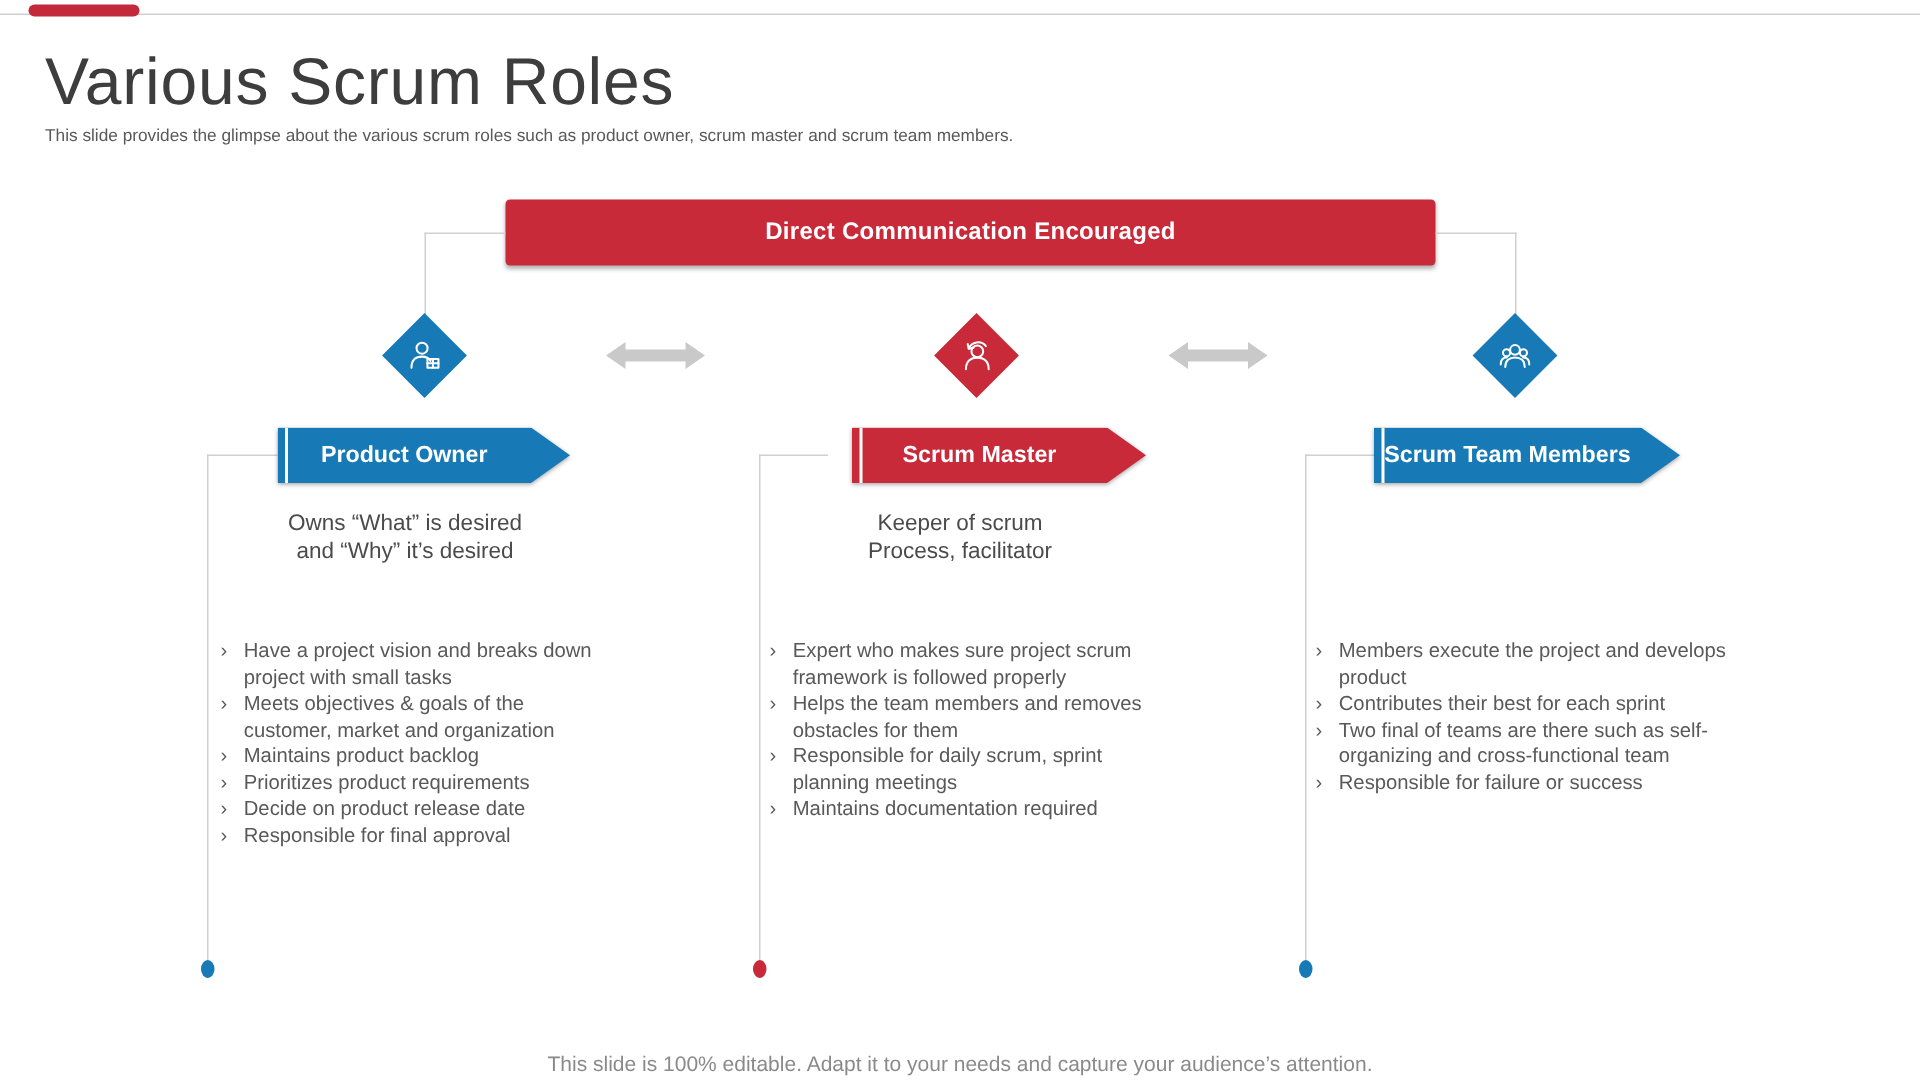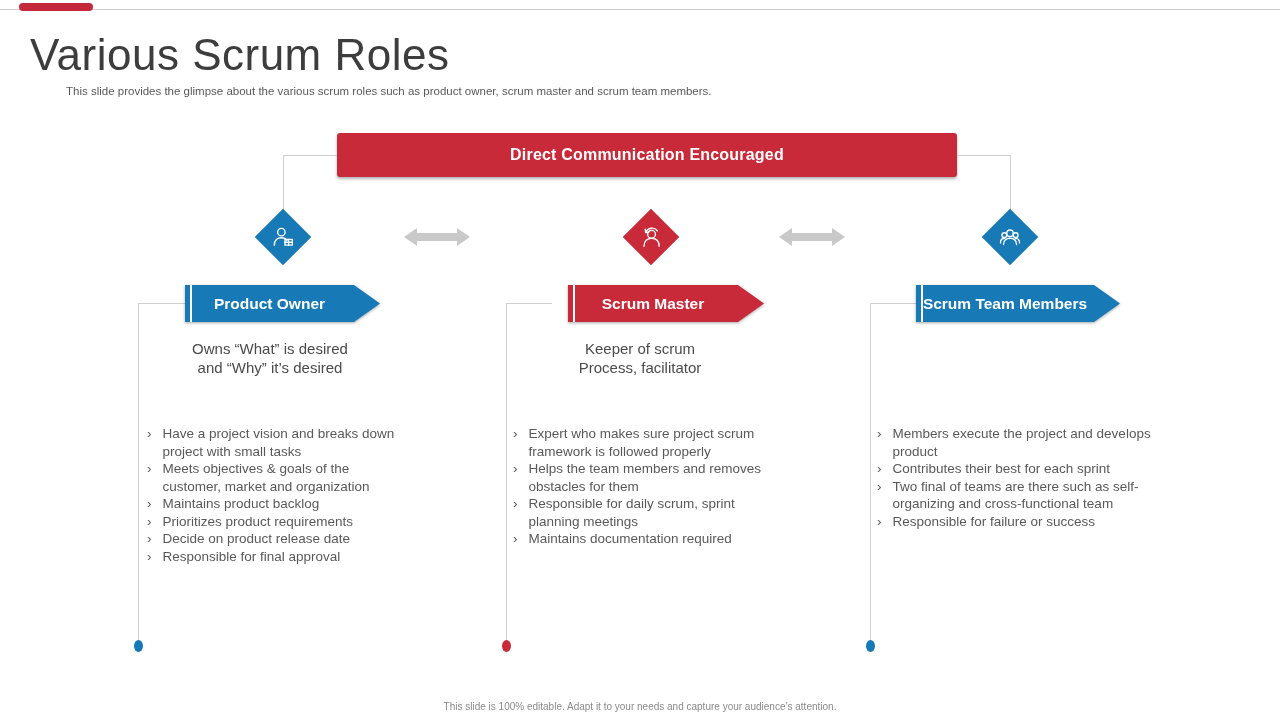--- a/index.html
+++ b/index.html
@@ -7,21 +7,21 @@
   .slide {
     position:relative; width:1280px; height:720px; background:#ffffff;
     font-family:"Liberation Sans", sans-serif; overflow:hidden; margin:0 auto;
   }
   
   .top-line { position:absolute; left:0; top:9px; width:1280px; height:1px; background:#cfcfcf; }
   .top-pill { position:absolute; left:19px; top:3px; width:74px; height:8px; border-radius:4px; background:#c4293b; }
 
   
   .title { position:absolute; left:30px; top:30px; font-size:44px; font-weight:400; color:#3d3d3d; letter-spacing:0.5px; }
-  .subtitle { position:absolute; left:30px; top:85px; font-size:11.5px; color:#595959;margin-left:36px; }
+  .subtitle { position:absolute; left:30px; top:85px; font-size:11.5px; color:#595959; }
 
   
   .banner {
     position:absolute; left:337px; top:133px; width:620px; height:44px;
     background:#c82a3a; border-radius:3px; box-shadow:0 2px 3px rgba(0,0,0,0.3);
     display:flex; align-items:center; justify-content:center;
   }
   .banner span { color:#fff; font-weight:bold; font-size:16px; letter-spacing:0.2px; }
 
   
@@ -56,21 +56,21 @@
 
   
   .blist { position:absolute; top:425px; list-style:none; }
   .blist li { display:flex; gap:11px; font-size:13.5px; line-height:17.5px; color:#595959; }
   .blist .mk { flex:0 0 auto; }
 
   
   .dot { position:absolute; width:9px; height:12px; border-radius:50%; }
 
   
-  .footer { position:absolute; left:0; top:701px; width:1280px; text-align:center; font-size:10px; color:#8a8a8a; }
+  .footer { position:absolute; left:0; top:701px; width:1280px; text-align:center; font-size:14px; color:#8a8a8a; }
 
   svg.icon { stroke:#fff; fill:none; stroke-width:1.25; stroke-linecap:round; stroke-linejoin:round; }
 </style>
 </head>
 <body>
 
 <div class="slide">
 
   <div class="top-line"></div>
   <div class="top-pill"></div>

